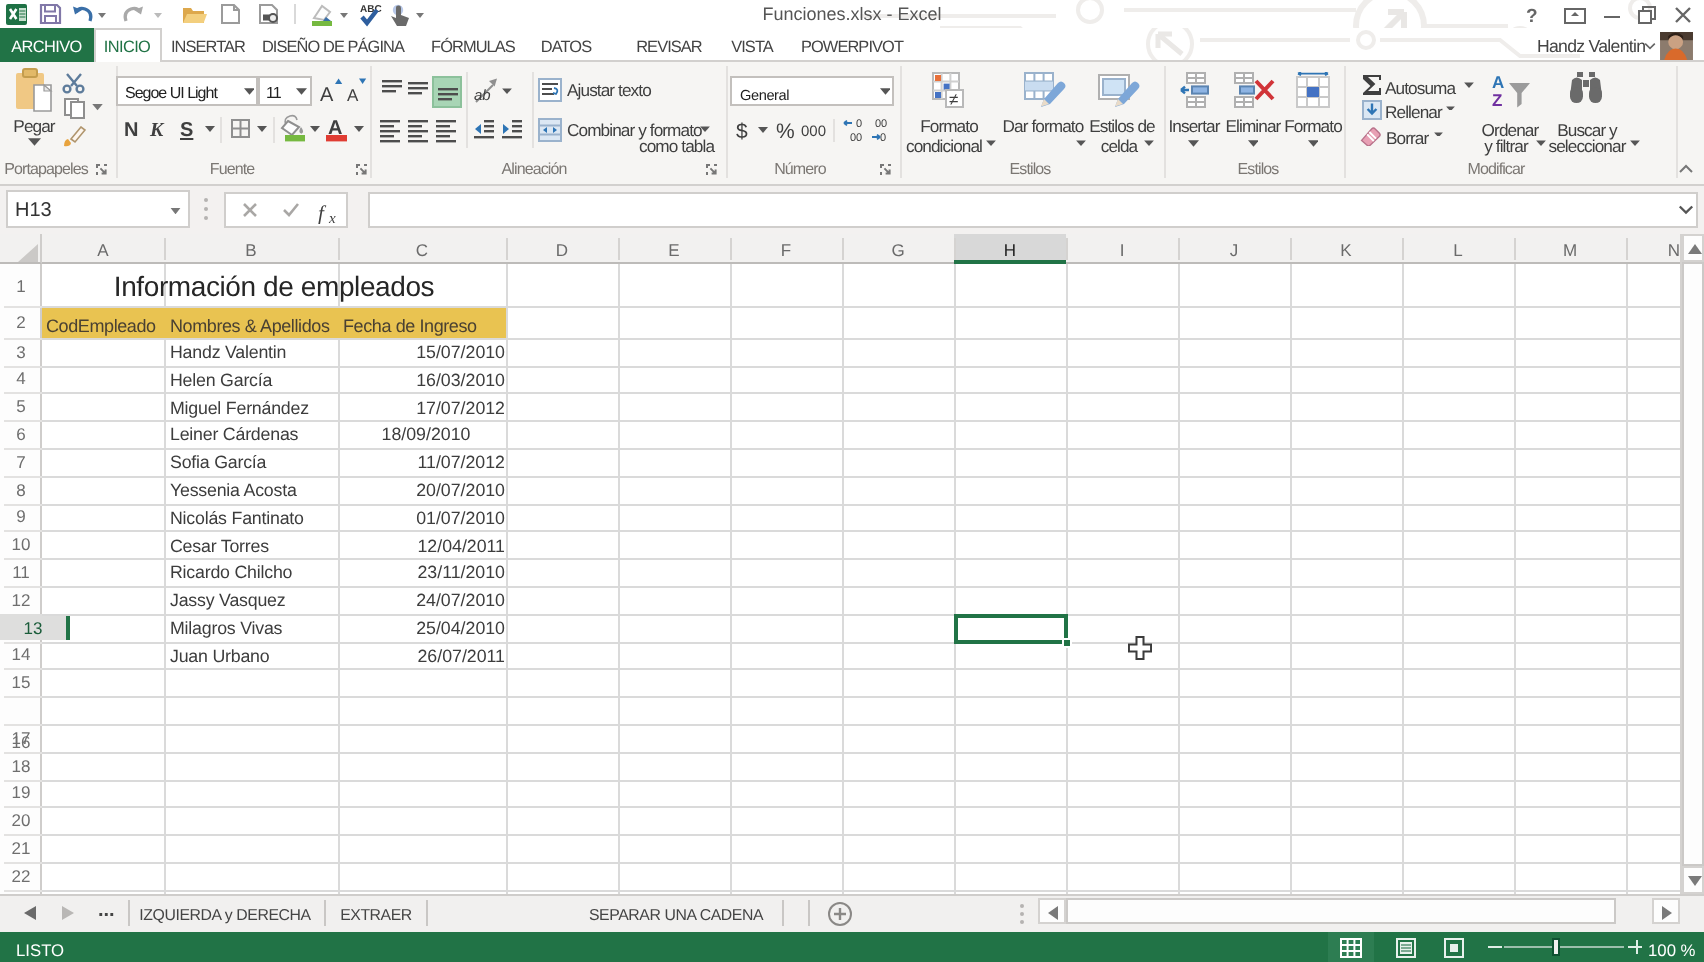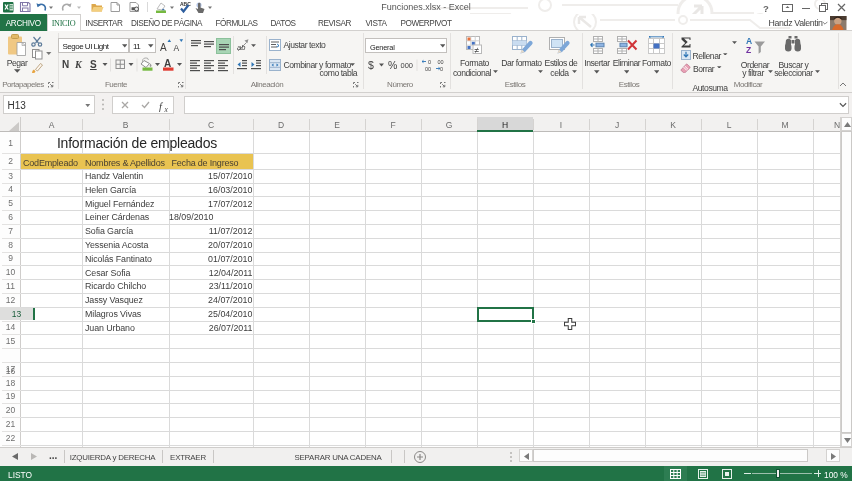--- a/index.html
+++ b/index.html
@@ -75,21 +75,21 @@
 <circle cx="30" cy="8" r="11"></circle>
 <path d="M45 6 H120 M135 6 h60 l10 8 h30"></path>
 <circle cx="128" cy="6" r="4"></circle>
 </g>
 <path d="M36 13 L24 3 M24 3 v7 M24 3 h7" stroke="#eae8e6" stroke-width="2.5"></path>
 </svg>
 <div class="ab" style="left:0px;top:14px;width:46.5px;height:17px;background:#217346;">
     <div style="color:#fff;font-size:8.2px;letter-spacing:-0.3px;text-align:center;margin-top:4.5px;">ARCHIVO</div>
   </div>
 <div class="ab" style="left:46.5px;top:14px;width:34px;height:17.5px;background:#fff;border:1px solid #d2d0ce;border-bottom:none;">
-    <div style="color:#217346;font-size:8.2px;letter-spacing:-0.3px;text-align:center;margin-top:4px;font-family:Liberation Serif, serif;">INICIO</div>
+    <div style="color:#217346;font-size:8.2px;letter-spacing:-0.3px;text-align:center;margin-top:4px;">INICIO</div>
   </div>
 <div class="ab txt" style="left:-96px;top:18.5px;width:400px;text-align:center;font-size:8.2px;color:#444;letter-spacing:-0.45px;">INSERTAR</div>
 <div class="ab txt" style="left:-33.5px;top:18.5px;width:400px;text-align:center;font-size:8.2px;color:#444;letter-spacing:-0.45px;">DISEÑO DE PÁGINA</div>
 <div class="ab txt" style="left:36.5px;top:18.5px;width:400px;text-align:center;font-size:8.2px;color:#444;letter-spacing:-0.45px;">FÓRMULAS</div>
 <div class="ab txt" style="left:83px;top:18.5px;width:400px;text-align:center;font-size:8.2px;color:#444;letter-spacing:-0.45px;">DATOS</div>
 <div class="ab txt" style="left:134.5px;top:18.5px;width:400px;text-align:center;font-size:8.2px;color:#444;letter-spacing:-0.45px;">REVISAR</div>
 <div class="ab txt" style="left:176px;top:18.5px;width:400px;text-align:center;font-size:8.2px;color:#444;letter-spacing:-0.45px;">VISTA</div>
 <div class="ab txt" style="left:226px;top:18.5px;width:400px;text-align:center;font-size:8.2px;color:#444;letter-spacing:-0.45px;">POWERPIVOT</div>
 <div class="ab txt" style="left:768.5px;top:17.5px;font-size:8.8px;color:#444;letter-spacing:-0.35px;">Handz Valentin</div>
 <svg class="ab" style="left:822px;top:20.5px" width="6" height="4" viewBox="0 0 7 5">
@@ -373,21 +373,21 @@
 <svg class="ab" style="left:623.75px;top:70px" width="5.5" height="4" viewBox="0 0 6 4">
     <path d="M0 0 h6 l-3 3.5z" fill="#555"></path>
   </svg>
 <div class="ab rtx" style="left:456.5px;top:57.5px;width:400px;text-align:center;">Formato</div>
 <svg class="ab" style="left:653.75px;top:70px" width="5.5" height="4" viewBox="0 0 6 4">
     <path d="M0 0 h6 l-3 3.5z" fill="#555"></path>
   </svg>
 <svg class="ab" style="left:681px;top:36.5px" width="10" height="11" viewBox="0 0 10 11">
 <path d="M0.5 0.5 h9 v2.5 h-1 l0-1.5 h-5.5 l3.7 3.5 -3.7 3.5 h5.5 v-1.5 h1 V10.5 h-9 v-1 l3.7-3.5 -3.7-3.5z" fill="#3f3f3f"></path>
 </svg>
-<div class="ab rtx" style="left:692.5px;top:38.5px;margin-top:44px;">Autosuma</div>
+<div class="ab rtx" style="left:692.5px;top:38.5px;">Autosuma</div>
 <svg class="ab" style="left:732px;top:40.5px" width="5" height="3.25" viewBox="0 0 6 4">
     <path d="M0 0.3 h6 l-3 3.4z" fill="#555"></path>
   </svg>
 <svg class="ab" style="left:681px;top:49.5px" width="10" height="10" viewBox="0 0 10 10">
 <rect x="0.5" y="0.5" width="9" height="9" fill="#dbe7f3" stroke="#9ab2cc"></rect>
 <path d="M5 1.8 v4.5 M2.8 4.5 l2.2 2.3 L7.2 4.5" stroke="#2e75b5" stroke-width="1.2" fill="none"></path>
 </svg>
 <div class="ab rtx" style="left:692.5px;top:50.5px;">Rellenar</div>
 <svg class="ab" style="left:723px;top:52.5px" width="4.5" height="2.9250000000000003" viewBox="0 0 6 4">
     <path d="M0 0.3 h6 l-3 3.4z" fill="#555"></path>
@@ -618,28 +618,28 @@
 <div class="ab txt" style="left:23px;top:157.5px;font-size:9px;color:#4a4132;letter-spacing:-0.2px;">CodEmpleado</div>
 <div class="ab txt" style="left:85px;top:157.5px;font-size:9px;color:#4a4132;letter-spacing:-0.2px;">Nombres &amp; Apellidos</div>
 <div class="ab txt" style="left:171.5px;top:157.5px;font-size:9px;color:#4a4132;letter-spacing:-0.2px;">Fecha de Ingreso</div>
 <div class="ab txt" style="left:85px;top:170.89999999999998px;font-size:8.9px;color:#3d3d3d;letter-spacing:-0.1px;">Handz Valentin</div>
 <div class="ab txt" style="left:169px;top:170.89999999999998px;width:83.5px;text-align:right;font-size:8.9px;color:#3d3d3d;">15/07/2010</div>
 <div class="ab txt" style="left:85px;top:184.7px;font-size:8.9px;color:#3d3d3d;letter-spacing:-0.1px;">Helen García</div>
 <div class="ab txt" style="left:169px;top:184.7px;width:83.5px;text-align:right;font-size:8.9px;color:#3d3d3d;">16/03/2010</div>
 <div class="ab txt" style="left:85px;top:198.5px;font-size:8.9px;color:#3d3d3d;letter-spacing:-0.1px;">Miguel Fernández</div>
 <div class="ab txt" style="left:169px;top:198.5px;width:83.5px;text-align:right;font-size:8.9px;color:#3d3d3d;">17/07/2012</div>
 <div class="ab txt" style="left:85px;top:212.29999999999998px;font-size:8.9px;color:#3d3d3d;letter-spacing:-0.1px;">Leiner Cárdenas</div>
-<div class="ab txt" style="left:169px;top:212.29999999999998px;width:88px;text-align:left;font-size:8.9px;color:#3d3d3d;">18/09/2010</div>
+<div class="ab txt" style="left:169px;top:212.29999999999998px;width:88px;text-align:center;font-size:8.9px;color:#3d3d3d;">18/09/2010</div>
 <div class="ab txt" style="left:85px;top:226.1px;font-size:8.9px;color:#3d3d3d;letter-spacing:-0.1px;">Sofia García</div>
 <div class="ab txt" style="left:169px;top:226.1px;width:83.5px;text-align:right;font-size:8.9px;color:#3d3d3d;">11/07/2012</div>
 <div class="ab txt" style="left:85px;top:239.89999999999998px;font-size:8.9px;color:#3d3d3d;letter-spacing:-0.1px;">Yessenia Acosta</div>
 <div class="ab txt" style="left:169px;top:239.89999999999998px;width:83.5px;text-align:right;font-size:8.9px;color:#3d3d3d;">20/07/2010</div>
 <div class="ab txt" style="left:85px;top:253.7px;font-size:8.9px;color:#3d3d3d;letter-spacing:-0.1px;">Nicolás Fantinato</div>
 <div class="ab txt" style="left:169px;top:253.7px;width:83.5px;text-align:right;font-size:8.9px;color:#3d3d3d;">01/07/2010</div>
-<div class="ab txt" style="left:85px;top:267.5px;font-size:8.9px;color:#3d3d3d;letter-spacing:-0.1px;">Cesar Sofia</div>
+<div class="ab txt" style="left:85px;top:267.5px;font-size:8.9px;color:#3d3d3d;letter-spacing:-0.1px;">Cesar Torres</div>
 <div class="ab txt" style="left:169px;top:267.5px;width:83.5px;text-align:right;font-size:8.9px;color:#3d3d3d;">12/04/2011</div>
 <div class="ab txt" style="left:85px;top:281.3px;font-size:8.9px;color:#3d3d3d;letter-spacing:-0.1px;">Ricardo Chilcho</div>
 <div class="ab txt" style="left:169px;top:281.3px;width:83.5px;text-align:right;font-size:8.9px;color:#3d3d3d;">23/11/2010</div>
 <div class="ab txt" style="left:85px;top:295.09999999999997px;font-size:8.9px;color:#3d3d3d;letter-spacing:-0.1px;">Jassy Vasquez</div>
 <div class="ab txt" style="left:169px;top:295.09999999999997px;width:83.5px;text-align:right;font-size:8.9px;color:#3d3d3d;">24/07/2010</div>
 <div class="ab txt" style="left:85px;top:308.9px;font-size:8.9px;color:#3d3d3d;letter-spacing:-0.1px;">Milagros Vivas</div>
 <div class="ab txt" style="left:169px;top:308.9px;width:83.5px;text-align:right;font-size:8.9px;color:#3d3d3d;">25/04/2010</div>
 <div class="ab txt" style="left:85px;top:322.7px;font-size:8.9px;color:#3d3d3d;letter-spacing:-0.1px;">Juan Urbano</div>
 <div class="ab txt" style="left:169px;top:322.7px;width:83.5px;text-align:right;font-size:8.9px;color:#3d3d3d;">26/07/2011</div>
 <div class="ab" style="left:476.5px;top:306.5px;width:57.5px;height:15.5px;border:2px solid #217346;background:transparent;"></div>

